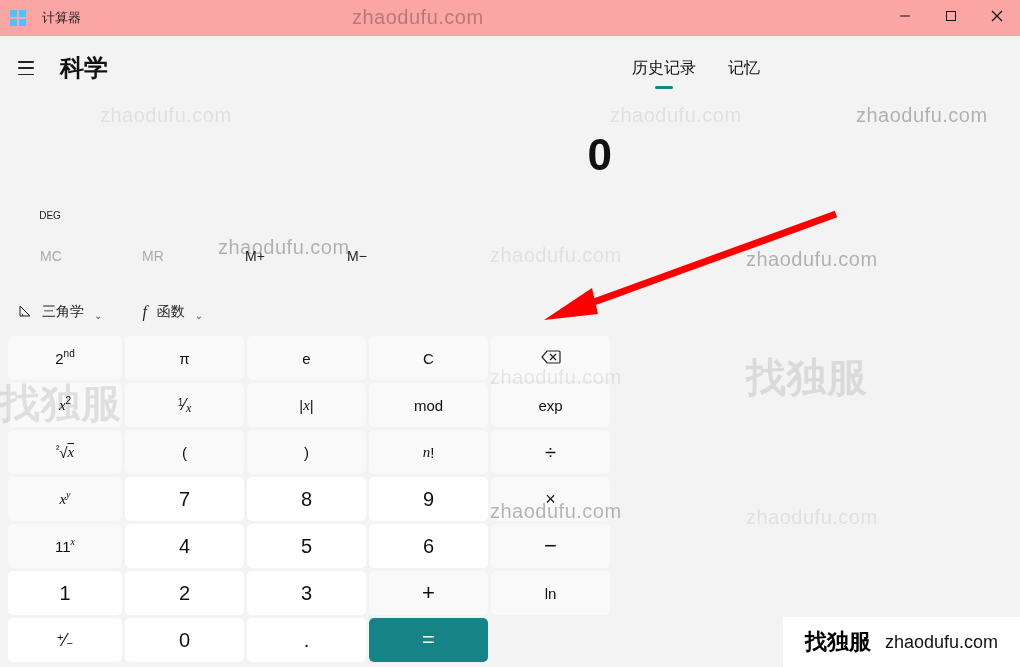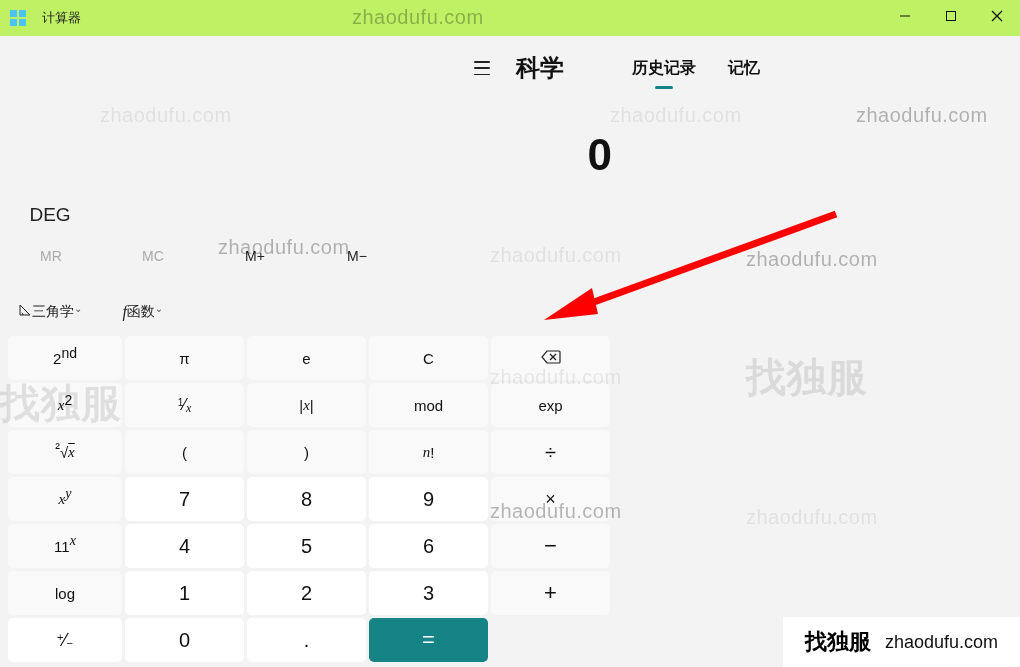--- a/index.html
+++ b/index.html
@@ -1,62 +1,62 @@
 <!DOCTYPE html>
 <html><head>
 <meta charset="utf-8">
 <style>
   * { box-sizing: border-box; margin:0; padding:0; font-family: "Segoe UI", "Microsoft YaHei", sans-serif; }
   body { width:1020px; height:667px; background:#f3f3f3; position:relative; overflow:hidden; }
 
   
-  .titlebar { height:36px; display:flex; align-items:center; padding-left:10px; background:#bef264; }
+  .titlebar { height:36px; display:flex; align-items:center; padding-left:10px; background:#fca5a5; }
   .titlebar .app-icon { width:16px; height:16px; margin-right:16px; display:inline-block; background:
     linear-gradient(#4cc2ff,#4cc2ff) 0 0/7px 7px no-repeat,
     linear-gradient(#4cc2ff,#4cc2ff) 9px 0/7px 7px no-repeat,
     linear-gradient(#4cc2ff,#4cc2ff) 0 9px/7px 7px no-repeat,
     linear-gradient(#4cc2ff,#4cc2ff) 9px 9px/7px 7px no-repeat;
   }
   .titlebar .title { font-size:13px; color:#222; }
   .winbtns { position:absolute; right:0; top:0; display:flex; }
   .winbtn { width:46px; height:32px; display:flex; align-items:center; justify-content:center; color:#111; }
   .winbtn svg { width:12px; height:12px; }
 
   
-  .header { display:flex; align-items:center; height:48px; padding-left:18px; margin-top:8px;justify-content:center;}
+  .header { display:flex; align-items:center; height:48px; padding-left:18px; margin-top:8px;}
   .hamburger { width:20px; height:20px; margin-right:22px; display:flex; flex-direction:column; justify-content:space-between; padding:3px 0;}
   .hamburger span { display:block; height:1.5px; width:16px; background:#222; border-radius:1px;}
   .mode-title { font-size:24px; font-weight:600; color:#111; }
 
   .main { position:absolute; left:0; top:0; right:0; bottom:0; }
 
   .display { position:absolute; right:408px; top:130px; font-size:44px; font-weight:600; color:#111; text-align:right; min-width:60px;}
   .expression-area { position:absolute; right:408px; top:100px; font-size:14px; color:#777; text-align:right; min-width:200px; height:18px;}
 
   .degfe { position:absolute; left:0; top:196px; width:616px; height:38px; display:flex; }
-  .degfe .cell { width:100px; display:flex; align-items:center; justify-content:center; font-size:19px; color:#222; }
+  .degfe .cell { width:100px; display:flex; align-items:center; justify-content:center; font-size:10px; color:#222; }
   .memrow { position:absolute; left:0; top:236px; width:616px; height:40px; display:flex; }
   .memrow .cell { width:102px; display:flex; align-items:center; justify-content:center; font-size:14px; color:#222; }
   .memrow .cell.disabled { color:#aaa; }
 
   .funcrow { position:absolute; left:10px; top:292px; width:600px; height:40px; display:flex; align-items:center; gap:24px; }
-  .dropdown { display:flex; align-items:flex-start; font-size:14px; color:#222; padding:4px 8px;}
+  .dropdown { display:flex; align-items:flex-end; gap:10px; font-size:14px; color:#222; padding:4px 8px;}
   .dropdown .pre-icon svg { width:14px; height:14px; }
   .dropdown .chev { font-size:10px; color:#555; }
 
   .keypad { position:absolute; left:8px; top:336px; width:608px; display:grid; grid-template-columns: 114px repeat(4, 119px); grid-auto-rows:44px; gap:3px; }
   .key { display:flex; align-items:center; justify-content:center; border-radius:5px; font-size:16px; color:#111; }
   .key.num { background:#ffffff; font-size:20px; }
   .key.fn { background:#f9f9f9; font-size:15px;}
   .key.eq { background:#168387; color:#fff; font-size:22px;}
-  .key .sup { font-size:14px; position:relative; top:-5px; }
+  .key .sup { font-size:10px; position:relative; top:-5px; }
   .key .ital { font-family: "Times New Roman", serif; font-style: italic; }
 
   
-  .rpanel { position:absolute; left:630px; top:52px; width:380px;font-weight:bold; }
+  .rpanel { position:absolute; left:630px; top:52px; width:380px; }
   .tabs { display:flex; gap:28px; }
   .tab { font-size:16px; color:#111; padding:6px 2px; position:relative;}
   .tab.active::after { content:""; position:absolute; left:50%; transform:translateX(-50%); bottom:-4px; width:18px; height:3px; background:#168387; border-radius:2px;}
   .nohistory { margin-top:40px; font-size:16px; color:#333; }
 
   
   .arrow-svg { position:absolute; left:542px; top:208px; pointer-events:none; }
 
   
   .wm { position:absolute; color:rgba(0,0,0,0.08); font-size:20px; font-weight:400; letter-spacing:.5px; pointer-events:none; user-select:none; }
@@ -103,22 +103,22 @@
   </div>
 
   <div class="expression-area"></div>
   <div class="display">0</div>
 
   <div class="degfe">
     <div class="cell">DEG</div>
   </div>
 
   <div class="memrow">
+    <div class="cell disabled">MC</div>
     <div class="cell disabled">MR</div>
-    <div class="cell disabled">MC</div>
     <div class="cell">M+</div>
     <div class="cell">M−</div>
   </div>
 
   <div class="funcrow">
     <div class="dropdown">
       <span class="pre-icon">
         <svg viewBox="0 0 14 14">
             <path d="M2 12 L12 12 L2 2 Z" fill="none" stroke="#222" stroke-width="1"></path>
             <path d="M5 12 A3 3 0 0 0 4 9.8" fill="none" stroke="#222" stroke-width="1"></path>
@@ -190,26 +190,26 @@
 
     <div class="key fn">
         <span>11</span>
         <span class="sup ital">x</span>
       </div>
     <div class="key num">4</div>
     <div class="key num">5</div>
     <div class="key num">6</div>
     <div class="key fn" style="font-size:22px;">−</div>
 
-    <div class="key fn">log</div>
     <div class="key num">1</div>
     <div class="key num">2</div>
     <div class="key num">3</div>
     <div class="key fn" style="font-size:22px;">+</div>
 
+    <div class="key fn">ln</div>
     <div class="key num">
         <span style="font-size:11px;position:relative;top:-3px">+</span>
         <span style="font-size:18px;">⁄</span>
         <span style="font-size:11px;position:relative;top:3px">−</span>
       </div>
     <div class="key num">0</div>
     <div class="key num">.</div>
     <div class="key eq">=</div>
   </div>
 

